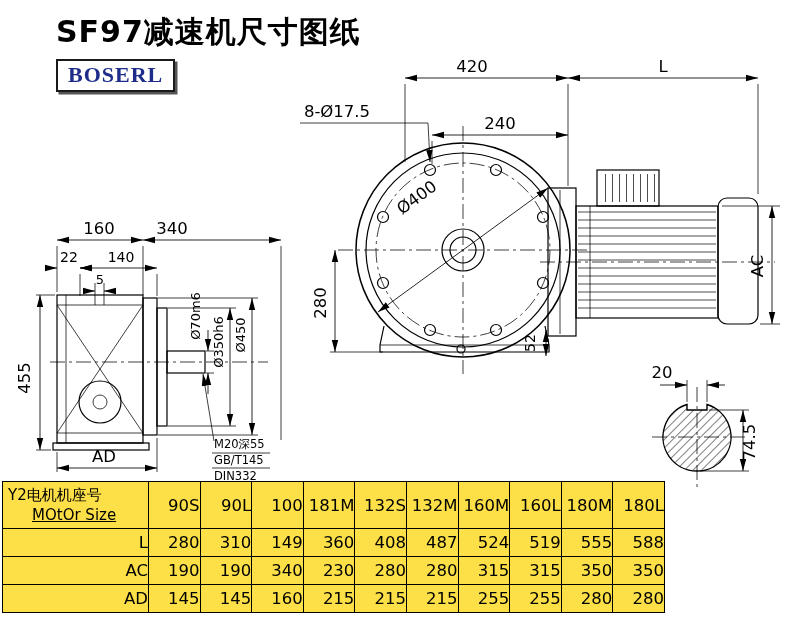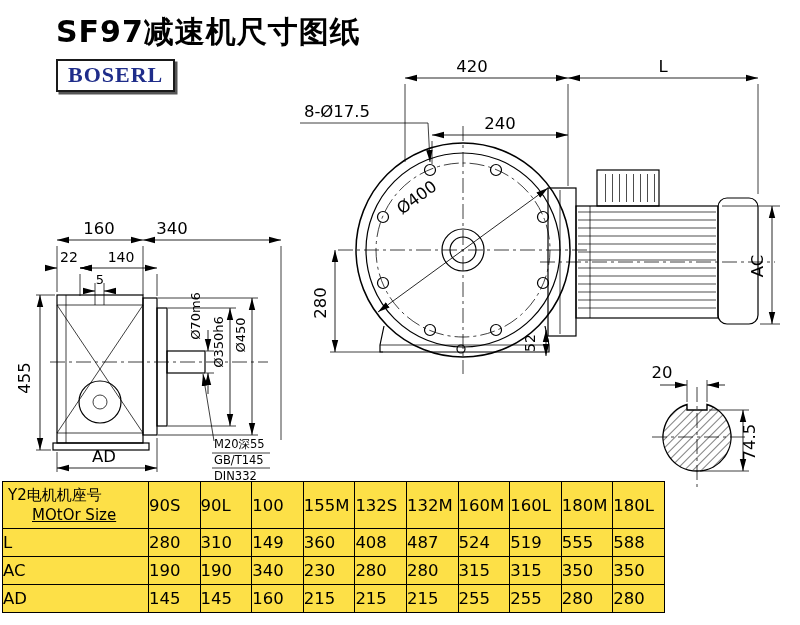--- a/index.html
+++ b/index.html
@@ -11,21 +11,21 @@
   svg .ln2{stroke:#000;stroke-width:1.5;fill:none}
   svg .thin{stroke:#000;stroke-width:.75;fill:none}
   svg .dim{stroke:#000;stroke-width:.85;fill:none}
   svg .cl{stroke:#000;stroke-width:.75;fill:none;stroke-dasharray:15 4 3 4}
   svg text{font-family:"DejaVu Sans",sans-serif;font-size:15px;fill:#000}
   svg .t16{font-size:16.5px}
   svg .t14{font-size:14px}
   svg .t13{font-size:13px}
   svg .t11{font-size:11.5px}
   .dims-table{position:absolute;left:2px;top:481px;width:663px;border-collapse:collapse;table-layout:fixed;background:#fde047;}
-  .dims-table td,.dims-table th{border:1px solid #000;text-align:left;font-weight:normal;font-size:16.5px;color:#000;padding:0;height:27px;overflow:hidden;font-family:"DejaVu Sans",sans-serif;}
+  .dims-table td,.dims-table th{border:1px solid #000;text-align:right;font-weight:normal;font-size:16.5px;color:#000;padding:0;height:27px;overflow:hidden;font-family:"DejaVu Sans",sans-serif;}
   .dims-table th.hdr{height:46px;text-align:left;padding-left:5px;font-size:15px;line-height:1.35;}
   .dims-table .en{text-decoration:underline;margin-left:24px;}
 </style>
 </head>
 <body>
 
 <div class="page">
 
   <div class="title">SF97减速机尺寸图纸</div>
   <div class="logo">
@@ -234,21 +234,21 @@
       </colgroup>
     <tbody>
         <tr>
       <th class="hdr">
         <div>Y2电机机座号</div>
         <div class="en">MOtOr Size</div>
       </th>
       <th>90S</th>
       <th>90L</th>
       <th>100</th>
-      <th>155M</th>
+      <th>181M</th>
       <th>132S</th>
       <th>132M</th>
       <th>160M</th>
       <th>160L</th>
       <th>180M</th>
       <th>180L</th>
     </tr>
     <tr>
       <td>L</td>
       <td>280</td>

